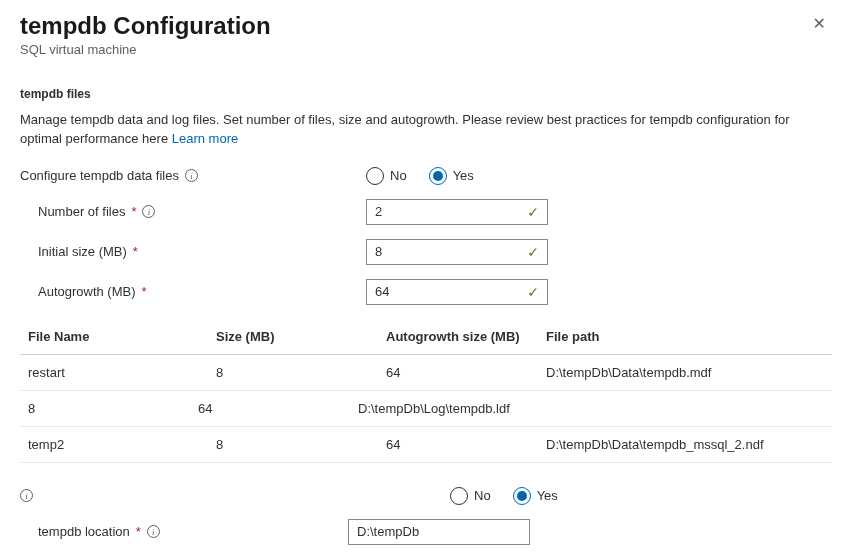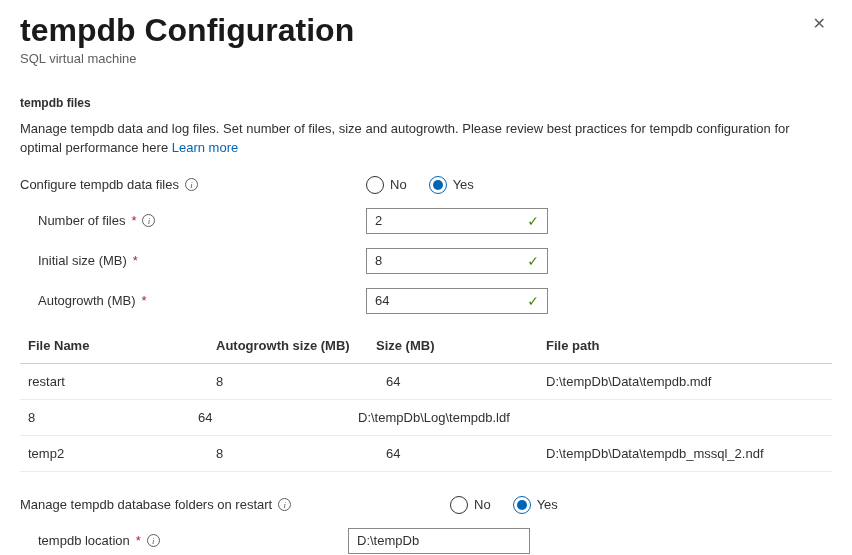--- a/index.html
+++ b/index.html
@@ -5,21 +5,21 @@
     * { box-sizing: border-box; margin: 0; padding: 0; }
     body {
       font-family: "Segoe UI", Tahoma, Geneva, Verdana, sans-serif;
       font-size: 13px;
       color: #323130;
       background: #fff;
       padding: 12px 20px;
       width: 852px;
     }
     .header-row { display: flex; justify-content: space-between; align-items: flex-start; }
-    .page-title { font-size: 32px; font-weight: 600; color: #1b1a19; }
+    .page-title { font-size: 24px; font-weight: 600; color: #1b1a19; }
     .page-subtitle { font-size: 13px; color: #605e5c; margin-top: 2px; }
     .close-btn { font-size: 16px; color: #605e5c; cursor: pointer; padding: 4px 6px; line-height: 1; }
     .section-title { font-size: 12px; font-weight: 600; margin-top: 30px; margin-bottom: 10px; }
     .desc { font-size: 13px; color: #323130; line-height: 1.45; margin-bottom: 18px; }
     .desc a { color: #0066b4; text-decoration: none; }
     .form-row { display: flex; align-items: center; margin-bottom: 14px; }
     .form-row.indent .label-cell { padding-left: 18px; }
     .label-cell { width: 346px; display: flex; align-items: center; gap: 6px; font-size: 13px; color: #323130; }
     .req { color: #a4262c; }
     .info-icon {
@@ -130,22 +130,22 @@
   </div>
   <div class="valid-input">
     <input type="text" value="64" style="">
     <span class="check">✓</span>
   </div>
 </div>
 
 <div class="table">
   <div class="trow head">
     <div class="tcell c1">File Name</div>
+    <div class="tcell c2">Size (MB)</div>
     <div class="tcell c3">Autogrowth size (MB)</div>
-    <div class="tcell c2">Size (MB)</div>
     <div class="tcell c4">File path</div>
   </div>
   <div class="trow">
     <div class="tcell c1">restart</div>
     <div class="tcell c2">8</div>
     <div class="tcell c3">64</div>
     <div class="tcell c4">D:\tempDb\Data\tempdb.mdf</div>
   </div>
   <div class="trow">
     <div class="tcell c2">8</div>
@@ -155,21 +155,20 @@
   <div class="trow">
     <div class="tcell c1">temp2</div>
     <div class="tcell c2">8</div>
     <div class="tcell c3">64</div>
     <div class="tcell c4">D:\tempDb\Data\tempdb_mssql_2.ndf</div>
   </div>
 </div>
 
 <div class="form-row">
   <div class="label-cell" style="width:430px;">
-    <span>Manage tempdb database folders on restart</span>
     <span class="info-icon">i</span>
   </div>
   <div class="radio-group">
     <div class="radio-opt">
       <span class="radio-outer">
           <span class="radio-inner"></span>
         </span>
       <span class="radio-label">No</span>
     </div>
     <div class="radio-opt selected">

